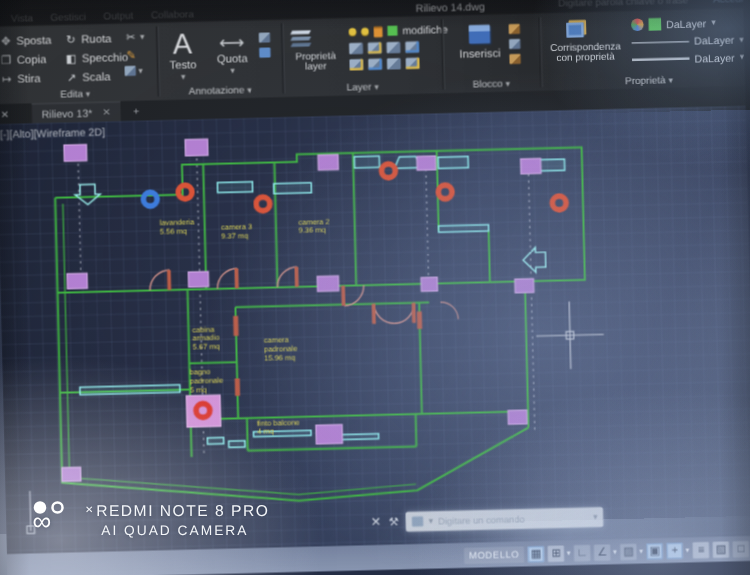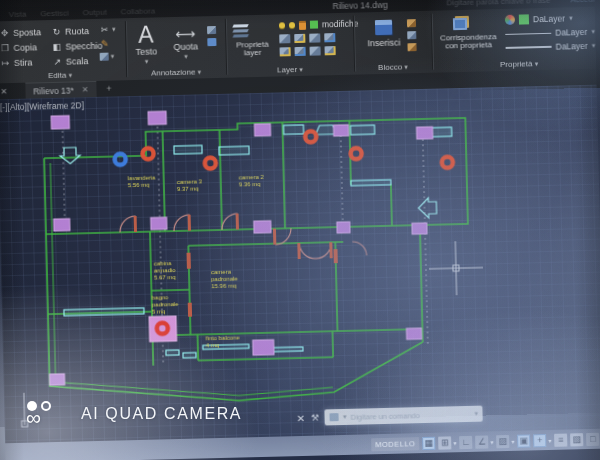--- a/index.html
+++ b/index.html
@@ -115,21 +115,21 @@
     linear-gradient(rgba(5,6,8,.3),rgba(5,6,8,0) 5%);}
   #watermark{position:absolute;left:26px;top:400px;z-index:60;color:#f4f6f9;display:flex;gap:8px;
     text-shadow:0 0 3px rgba(40,50,70,.5);}
   .wm-logo{position:relative;width:34px;height:30px;}
   .wm-logo .c1{position:absolute;left:1px;top:1px;width:10px;height:10px;border-radius:50%;background:#fff;}
   .wm-logo .c2{position:absolute;left:15px;top:1px;width:10px;height:10px;border-radius:50%;border:2px solid #fff;box-sizing:border-box;}
   .wm-logo .inf{position:absolute;left:0;top:6px;font-size:21px;letter-spacing:-1px;color:#fff;}
   .wm-lines{padding-top:2px;}
   .wm-l1{font-size:12.5px;letter-spacing:1.2px;}
   .wm-x{font-size:8px;vertical-align:3px;margin-right:1px;}
-  .wm-l2{font-size:16px;letter-spacing:1.6px;margin-top:3px;margin-left:13px;}
+  .wm-l2{font-size:11px;letter-spacing:1.6px;margin-top:3px;margin-left:13px;}
 </style>
 </head>
 <body>
 
 <div id="stage">
 <div id="rotwrap">
 <div id="app">
 
   <div class="titlebar">
     <span class="menu-item">Vista</span>
@@ -475,16 +475,17 @@
 
 <div id="glare"></div>
 
 <div id="watermark">
   <div class="wm-logo">
     <span class="c1"></span>
         <span class="c2"></span>
         <span class="inf">∞</span>
   </div>
   <div class="wm-lines">
+    <div class="wm-l1"><span class="wm-x">✕</span><span>REDMI NOTE 8 PRO</span></div>
     <div class="wm-l2">AI QUAD CAMERA</div>
   </div>
 </div>
 </div>
 
 </body></html>

